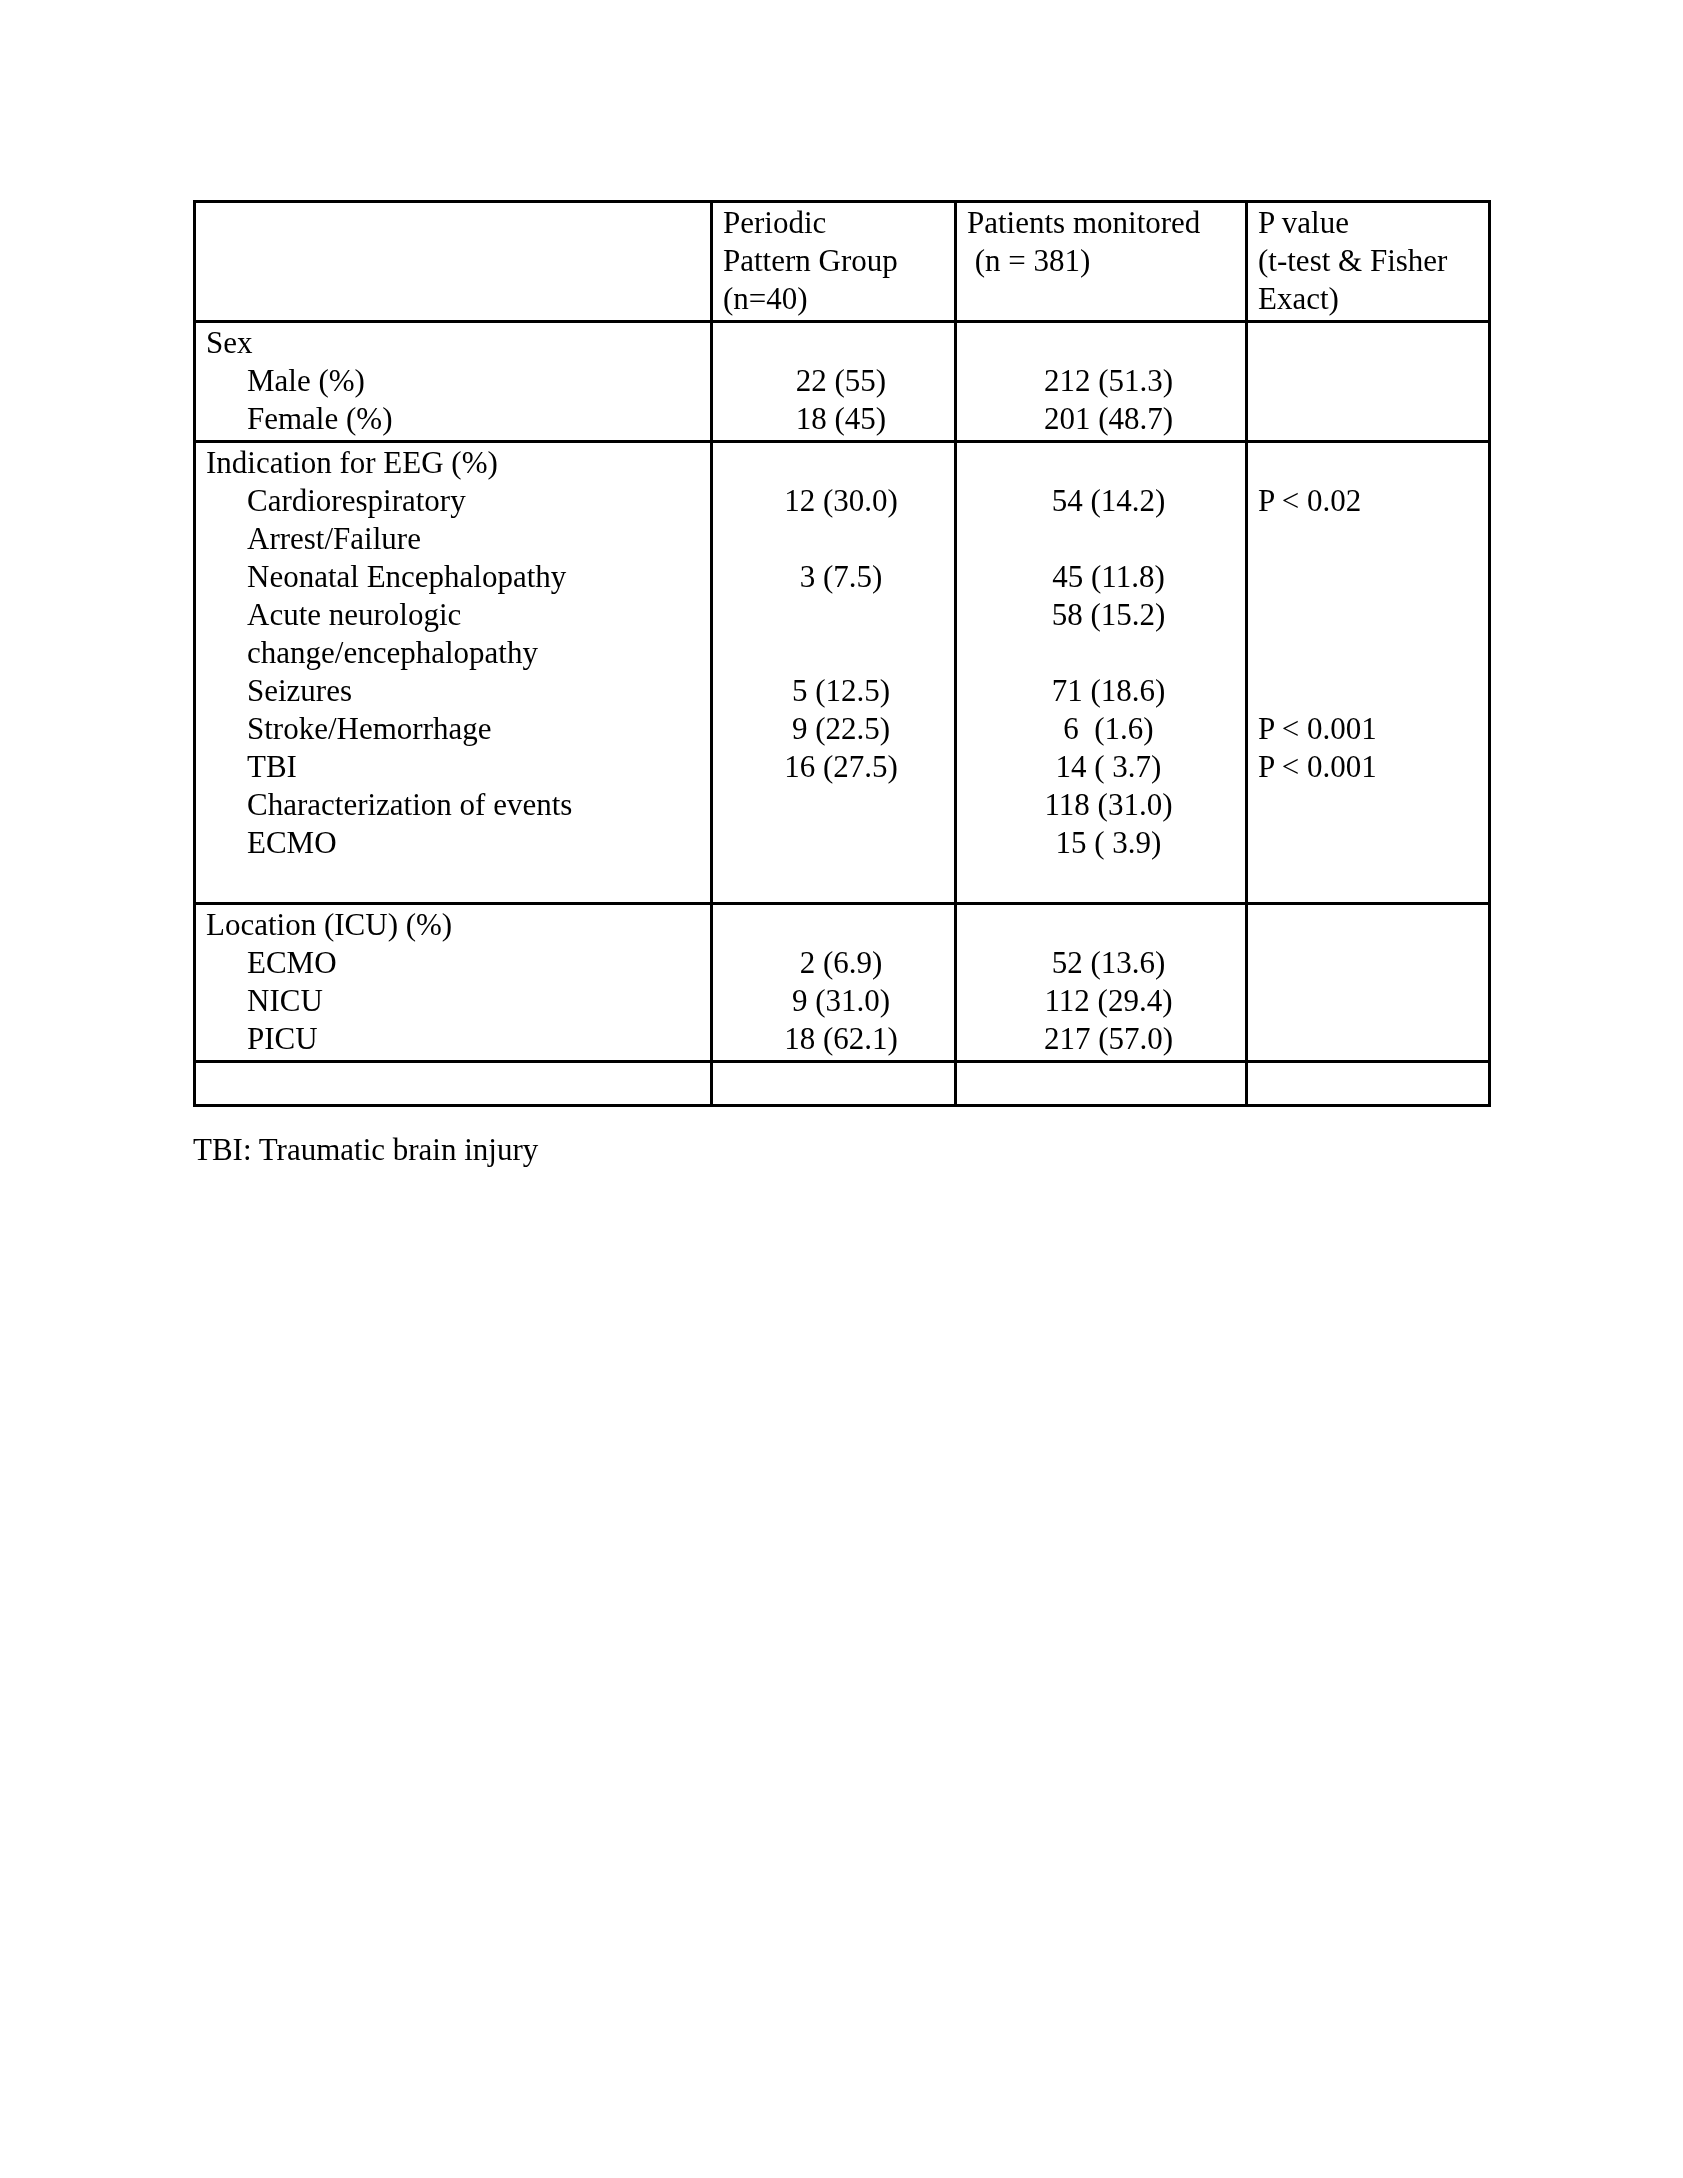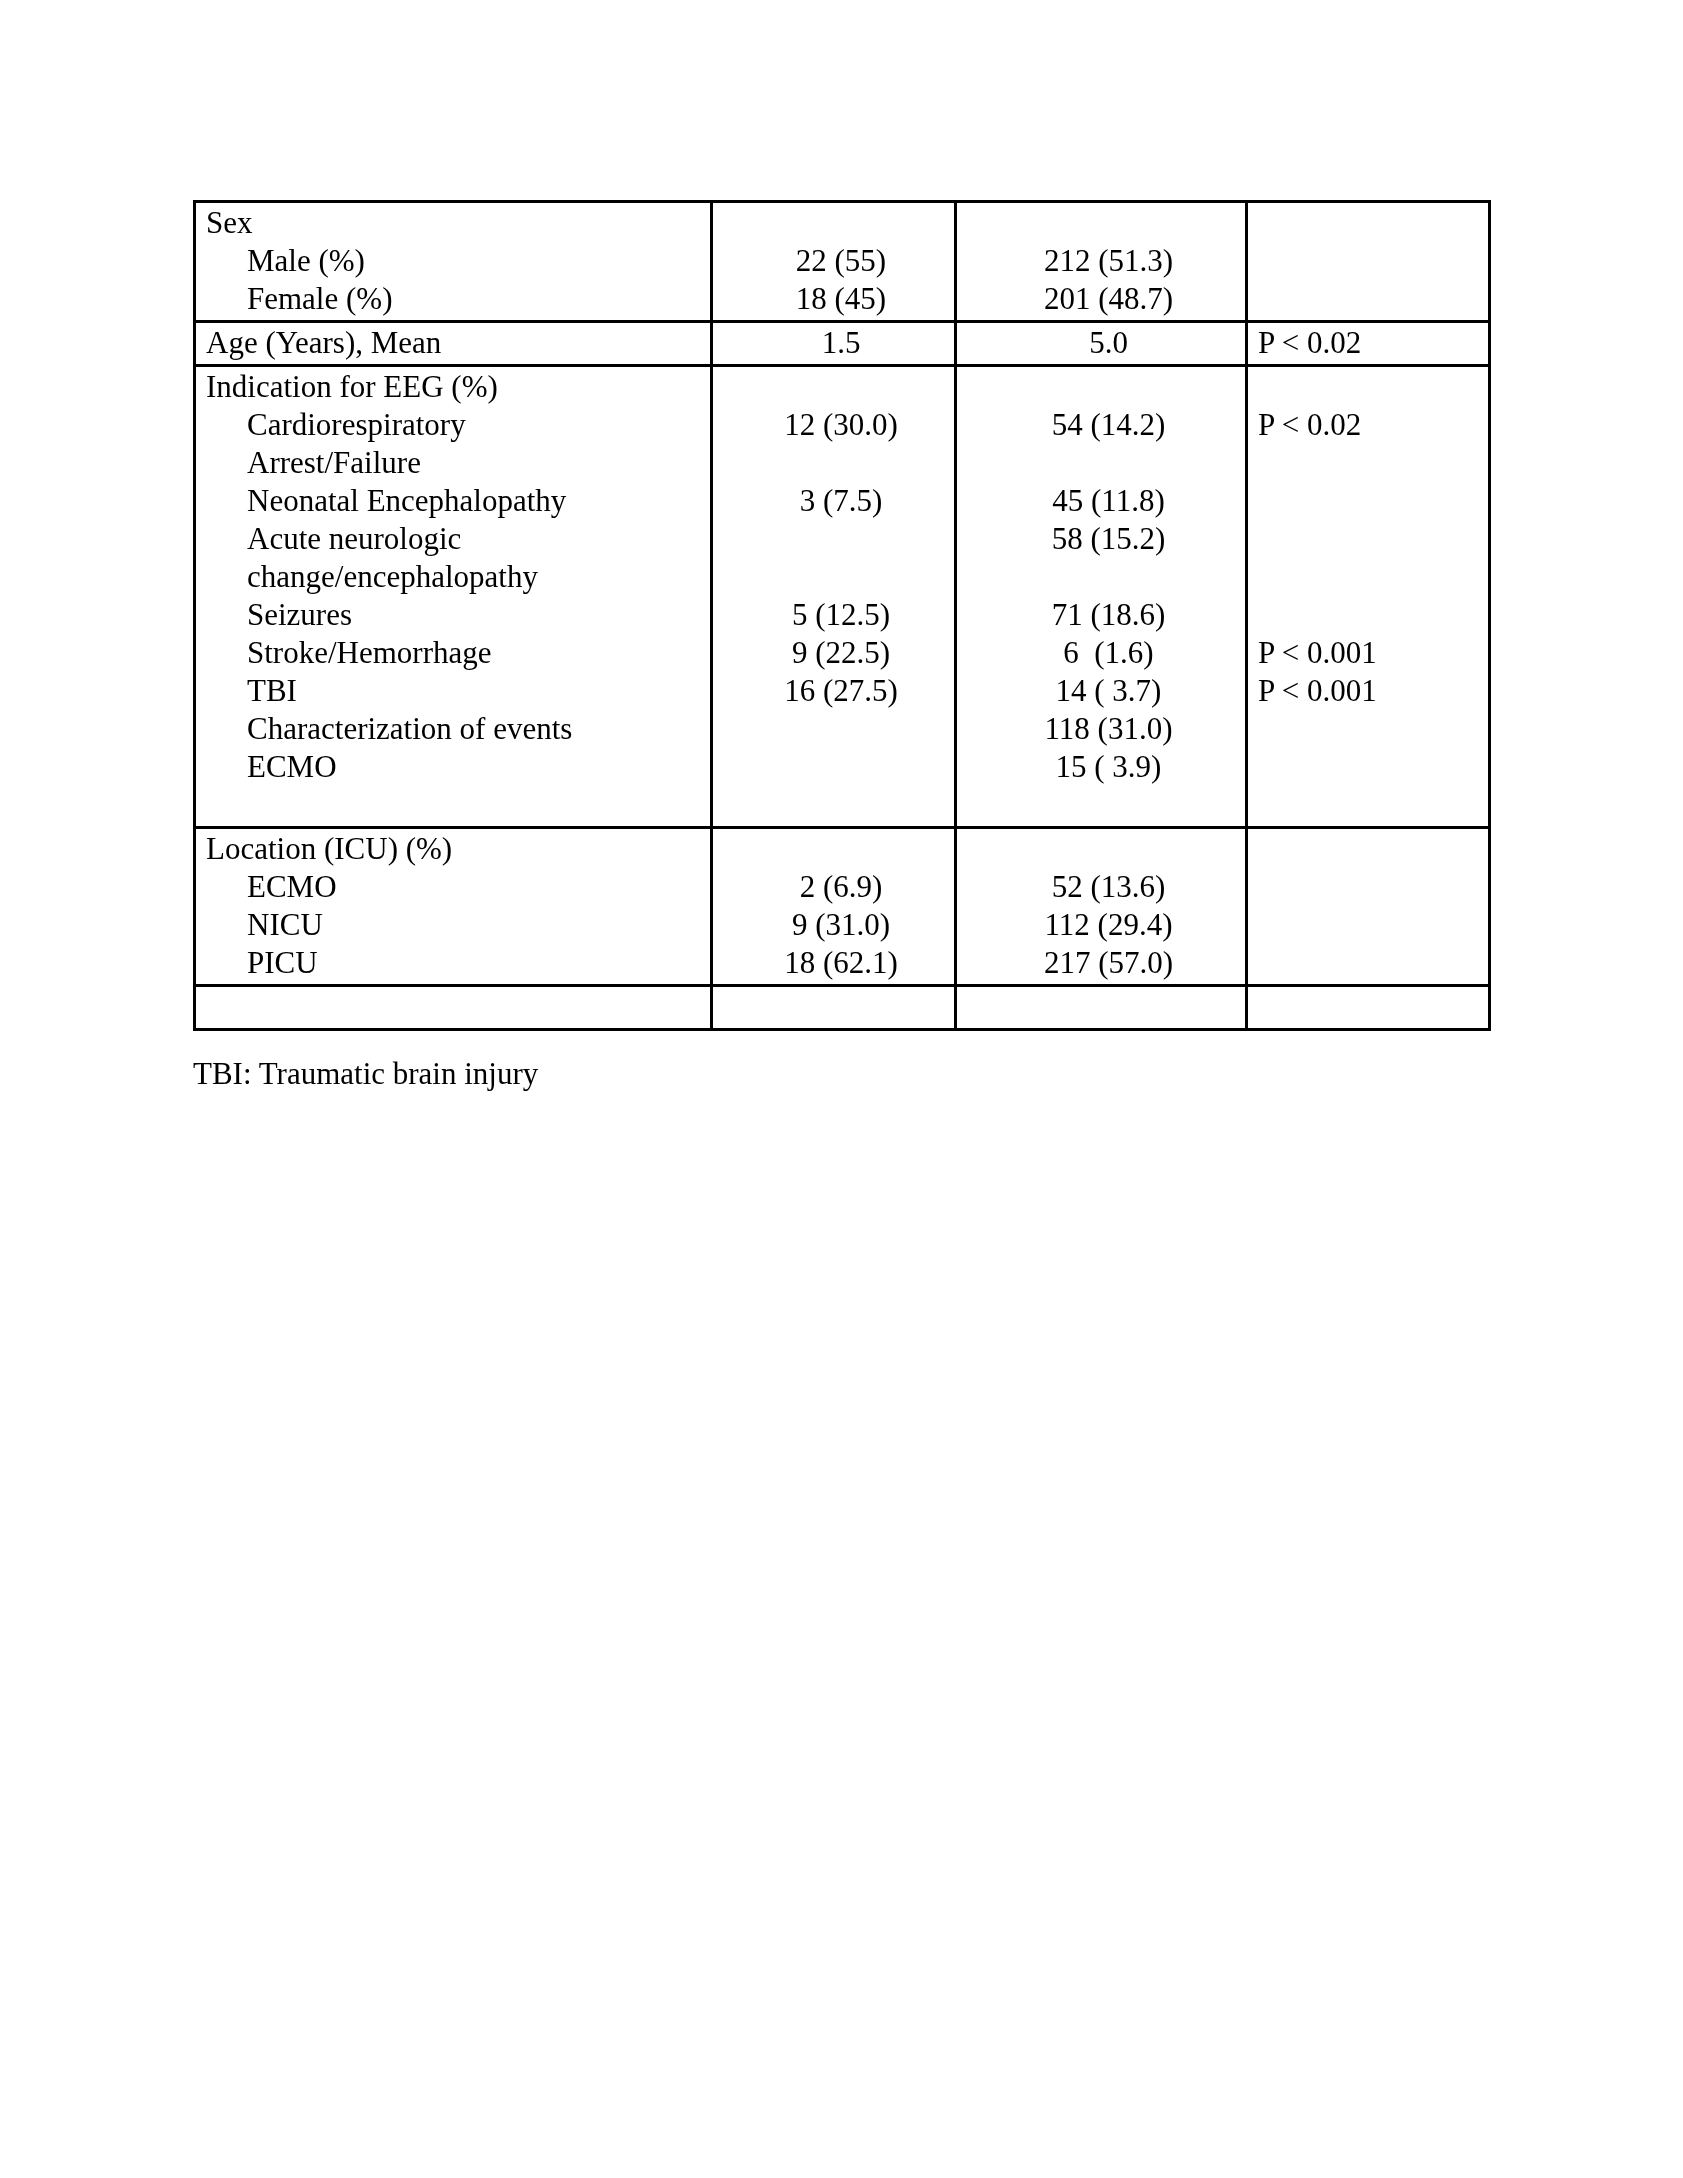--- a/index.html
+++ b/index.html
@@ -57,20 +57,39 @@
 <div class="doc">
   <table class="demo">
     <colgroup>
       <col style="width:517px">
       <col style="width:244px">
       <col style="width:291px">
       <col style="width:243px">
     </colgroup>
 
     <tbody>
+        <tr>
+      <td>
+        <div class="ln"></div>
+      </td>
+      <td>
+        <div class="ln">Periodic</div>
+        <div class="ln">Pattern Group</div>
+        <div class="ln">(n=40)</div>
+      </td>
+      <td>
+        <div class="ln">Patients monitored</div>
+        <div class="ln"> (n = 381)</div>
+      </td>
+      <td>
+        <div class="ln">P value</div>
+        <div class="ln">(t-test &amp; Fisher</div>
+        <div class="ln">Exact)</div>
+      </td>
+    </tr>
 
     <tr>
       <td>
         <div class="ln">Sex</div>
         <div class="ln sub">Male (%)</div>
         <div class="ln sub">Female (%)</div>
       </td>
       <td>
         <div class="ln ctr"></div>
         <div class="ln ctr">22 (55)</div>
@@ -79,34 +98,20 @@
       <td>
         <div class="ln ctr"></div>
         <div class="ln ctr">212 (51.3)</div>
         <div class="ln ctr">201 (48.7)</div>
       </td>
       <td>
         <div class="ln"></div>
       </td>
     </tr>
 
-    <tr>
-      <td>
-        <div class="ln">Age (Years), Mean</div>
-      </td>
-      <td>
-        <div class="ln ctr">1.5</div>
-      </td>
-      <td>
-        <div class="ln ctr">5.0</div>
-      </td>
-      <td>
-        <div class="ln">P &lt; 0.02</div>
-      </td>
-    </tr>
 
 
     <tr>
       <td>
         <div class="ln">Indication for EEG (%)</div>
         <div class="ln sub">Cardiorespiratory</div>
         <div class="ln sub">Arrest/Failure</div>
         <div class="ln sub">Neonatal Encephalopathy</div>
         <div class="ln sub">Acute neurologic</div>
         <div class="ln sub">change/encephalopathy</div>

